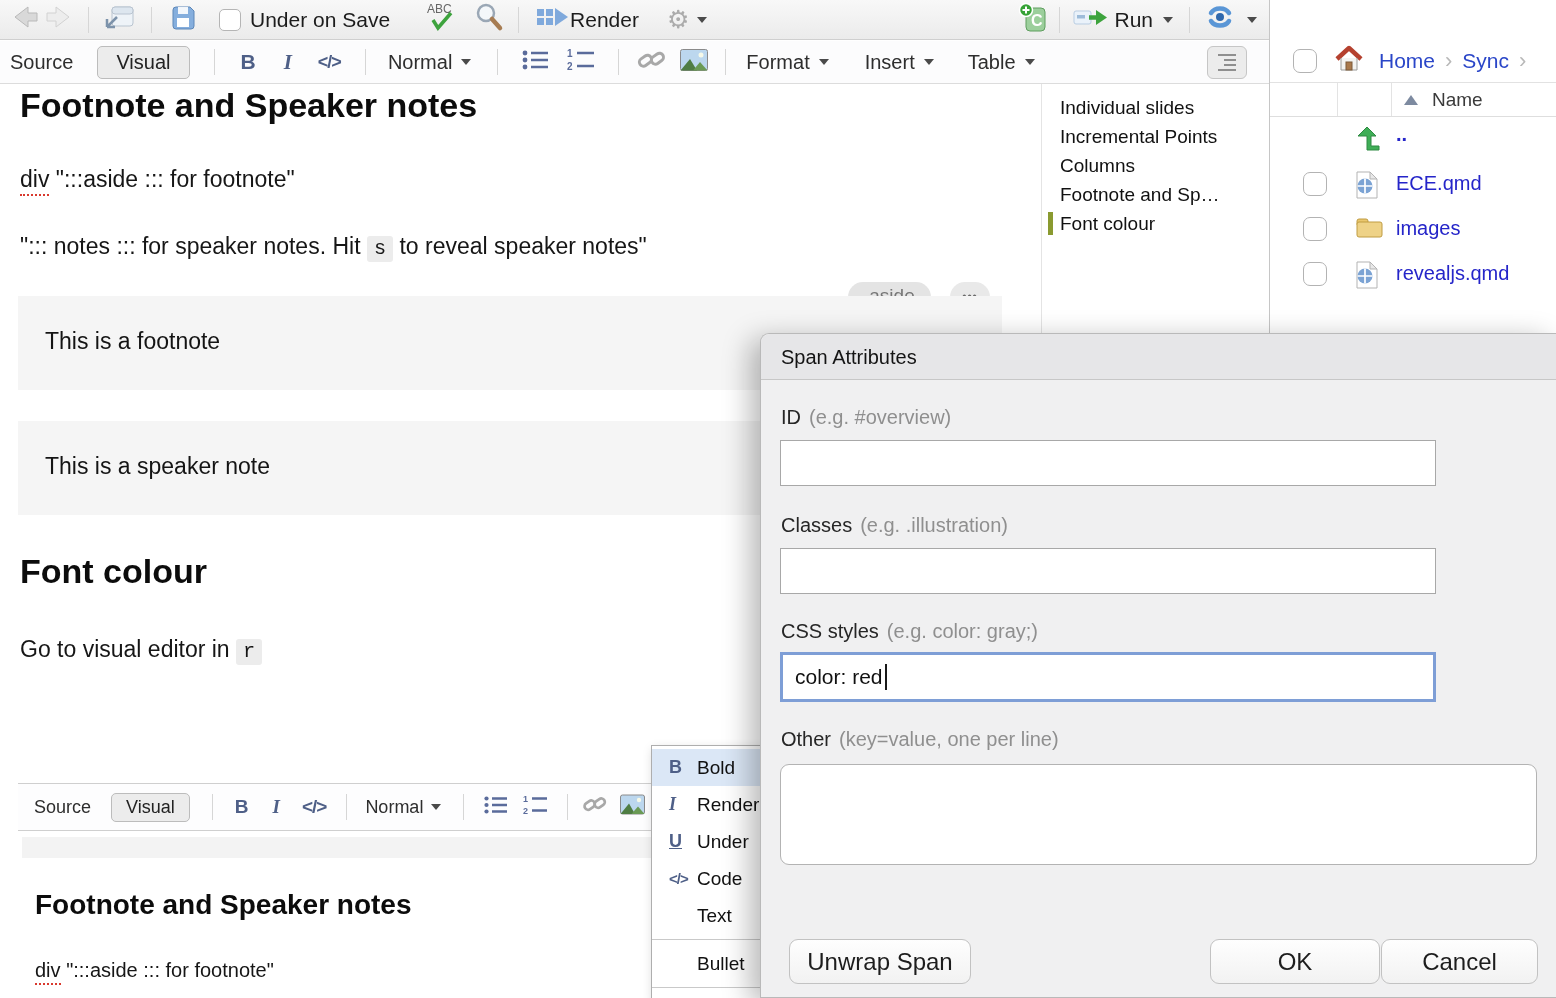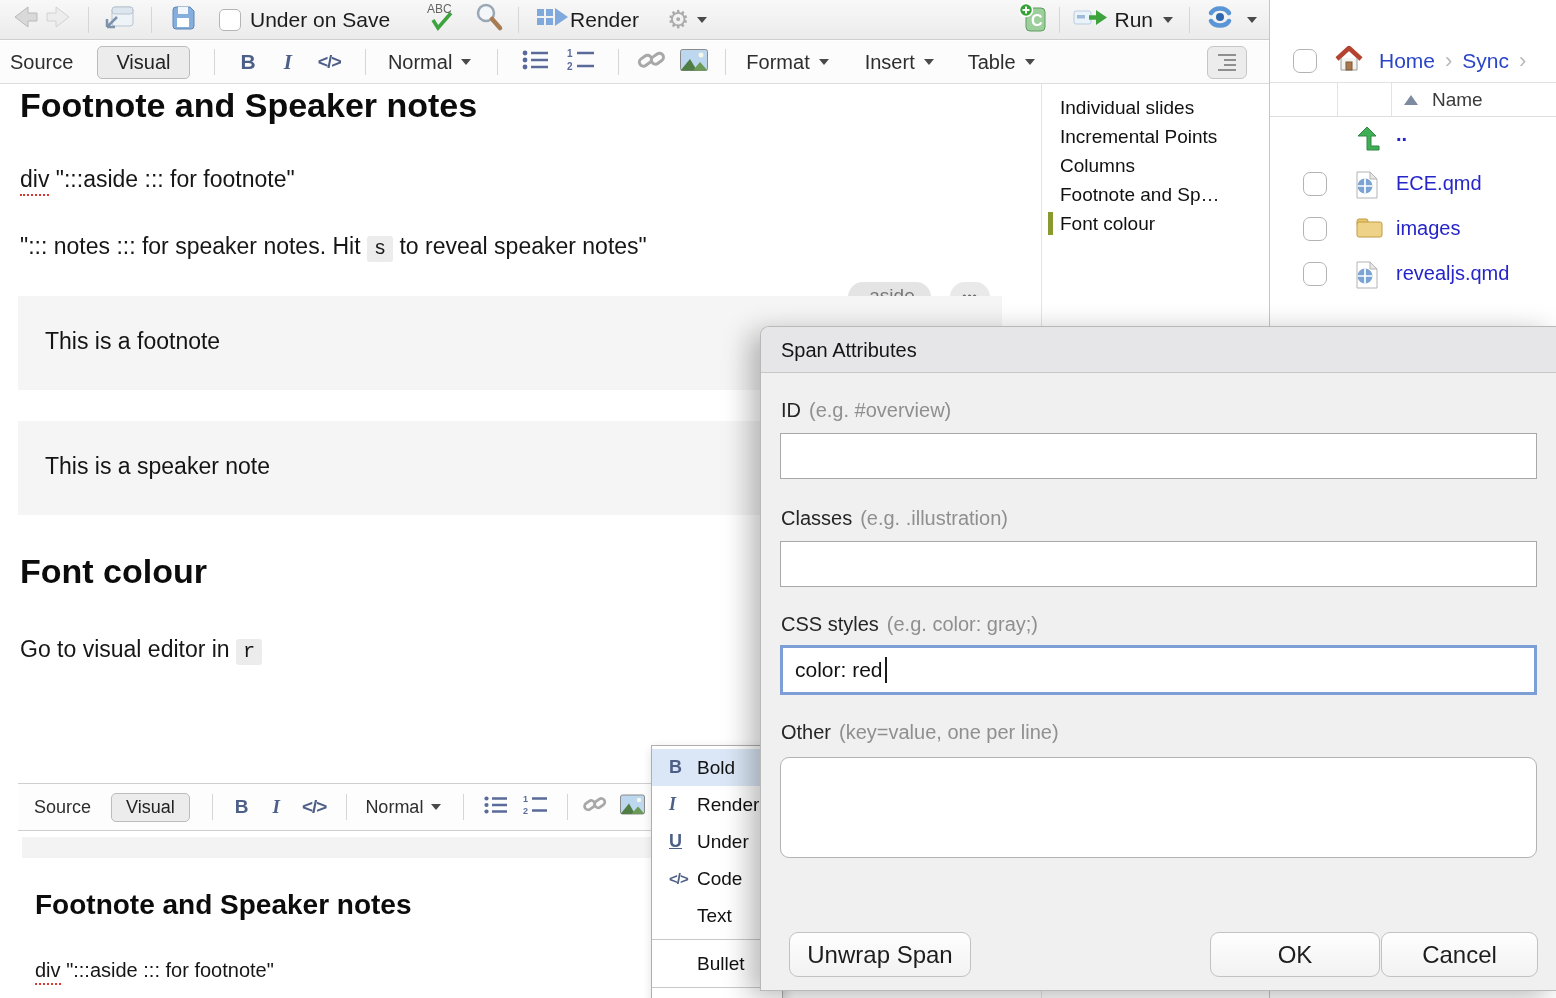--- a/index.html
+++ b/index.html
@@ -78,28 +78,28 @@
     padding-top:3px; overflow:hidden; }
   .m-item { height:37px; display:flex; align-items:center; font-size:19px; color:#111; white-space:nowrap; }
   .m-item.hl { background:#dbe7f6; }
   .m-ic { width:28px; margin-left:17px; color:#4e5f87; font-weight:bold; font-size:18px; flex:none; }
   .m-ic.it { font-style:italic; font-family:"Liberation Serif", serif; }
   .m-ic.un { text-decoration:underline; }
   .m-ic.cd { font-size:15px; letter-spacing:-1px; }
   .m-sep { height:1px; background:#c9c9c9; margin:5px 0; }
 
   
-  .dlg { position:absolute; left:760px; top:326px; width:796px; height:665px; z-index:10;
+  .dlg { position:absolute; left:760px; top:333px; width:796px; height:665px; z-index:10;
     background:#f0f0f1; border:1px solid #b9b9b9; border-right:none;
     border-radius:9px 0 0 0; box-shadow:-10px 6px 28px rgba(0,0,0,.28); }
   .dlg-title { height:46px; line-height:46px; background:#e6e6e8; border-bottom:1px solid #c7c7c7;
     border-radius:9px 0 0 0; padding-left:20px; font-size:20px; color:#141414; }
   .dlg-label { position:absolute; left:20px; font-size:20px; color:#262626; white-space:nowrap; }
   .dlg-label .hint { color:#8f8f8f; margin-left:8px; }
-  .dlg-field { position:absolute; left:19px; width:757px; height:46px; background:#fff;
+  .dlg-field { position:absolute; left:19px; width:656px; height:46px; background:#fff;
     border:1px solid #a8a8a8; font-size:21px; color:#111; padding:0 12px;
     display:flex; align-items:center; }
   .dlg-field.focus { border:3px solid #7e9ed6; height:50px; }
   .caret-bar { display:inline-block; width:2px; height:26px; background:#1a1a1a; margin-left:2px; }
   .dlg-area { position:absolute; left:19px; width:757px; height:101px; background:#fff;
     border:1px solid #b3b3b3; border-radius:9px; }
   .dlg-btn { position:absolute; top:605px; height:45px; border:1px solid #c2c2c2; border-radius:9px;
     background:linear-gradient(#fefefe,#f2f2f2); font-size:24px; color:#1d1d1d;
     display:flex; align-items:center; justify-content:center; white-space:nowrap; }
 

